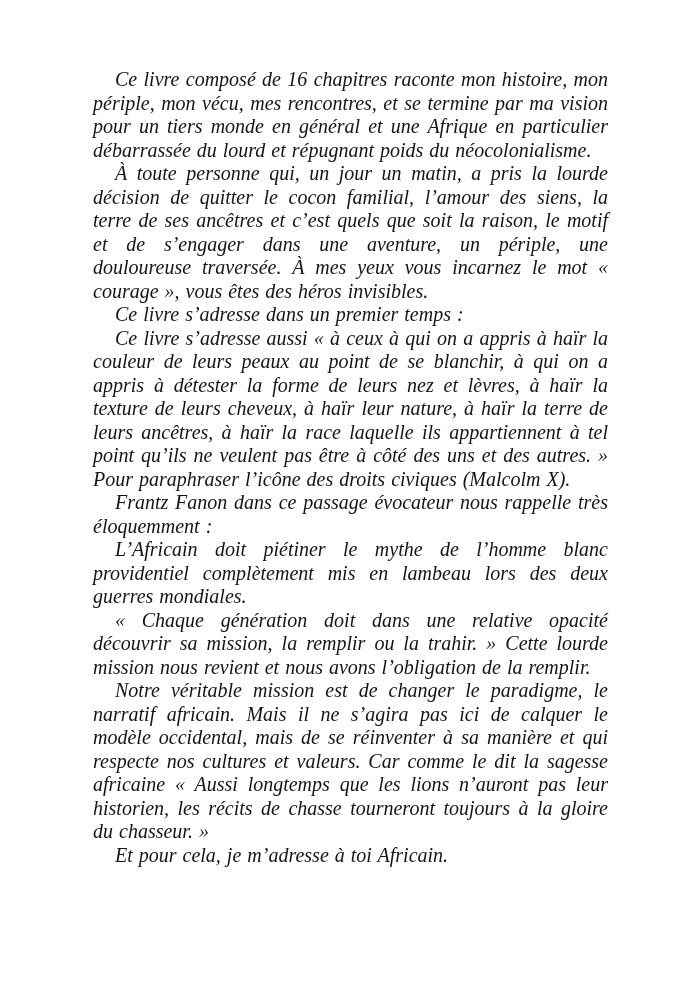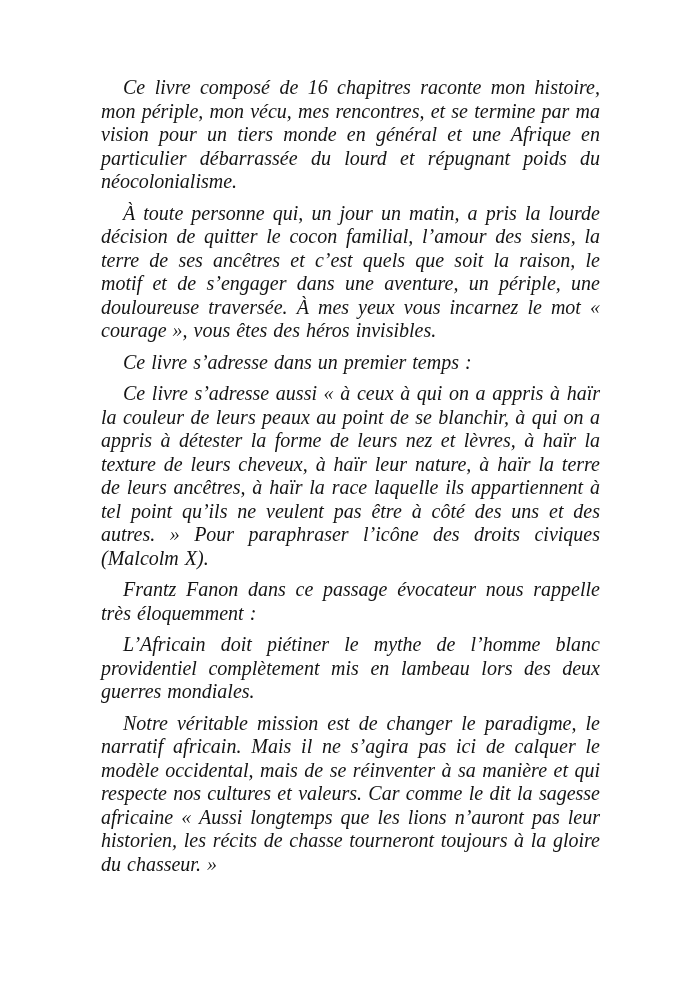--- a/index.html
+++ b/index.html
@@ -11,21 +11,21 @@
   .page {
     position: relative;
     box-sizing: border-box;
     width: 700px;
     height: 992px;
     background: #ffffff;
     padding: 68px 92px 0 93px;
     overflow: hidden;
   }
   .page p.para {
-    margin: 8px;
+    margin: 0;
     padding: 0;
     font-family: "Liberation Serif", serif;
     font-style: italic;
     font-size: 20px;
     line-height: 23.5px;
     color: #141414;
     text-align: justify;
     text-indent: 22px;
     word-spacing: 1px;
   }
@@ -33,14 +33,16 @@
 </head>
 <body>
 
 <div class="page">
   <p class="para">Ce livre composé de 16 chapitres raconte mon histoire, mon périple, mon vécu, mes rencontres, et se termine par ma vision pour un tiers monde en général et une Afrique en particulier débarrassée du lourd et répugnant poids du néocolonialisme.</p>
   <p class="para">À toute personne qui, un jour un matin, a pris la lourde décision de quitter le cocon familial, l’amour des siens, la terre de ses ancêtres et c’est quels que soit la raison, le motif et de s’engager dans une aventure, un périple, une douloureuse traversée. À mes yeux vous incarnez le mot « courage », vous êtes des héros invisibles.</p>
   <p class="para">Ce livre s’adresse dans un premier temps :</p>
   <p class="para">Ce livre s’adresse aussi « à ceux à qui on a appris à haïr la couleur de leurs peaux au point de se blanchir, à qui on a appris à détester la forme de leurs nez et lèvres, à haïr la texture de leurs cheveux, à haïr leur nature, à haïr la terre de leurs ancêtres, à haïr la race laquelle ils appartiennent à tel point qu’ils ne veulent pas être à côté des uns et des autres. » Pour paraphraser l’icône des droits civiques (Malcolm X).</p>
   <p class="para">Frantz Fanon dans ce passage évocateur nous rappelle très éloquemment :</p>
   <p class="para">L’Africain doit piétiner le mythe de l’homme blanc providentiel complètement mis en lambeau lors des deux guerres mondiales.</p>
+  <p class="para">« Chaque génération doit dans une relative opacité découvrir sa mission, la remplir ou la trahir. » Cette lourde mission nous revient et nous avons l’obligation de la remplir.</p>
   <p class="para">Notre véritable mission est de changer le paradigme, le narratif africain. Mais il ne s’agira pas ici de calquer le modèle occidental, mais de se réinventer à sa manière et qui respecte nos cultures et valeurs. Car comme le dit la sagesse africaine « Aussi longtemps que les lions n’auront pas leur historien, les récits de chasse tourneront toujours à la gloire du chasseur. »</p>
+  <p class="para">Et pour cela, je m’adresse à toi Africain.</p>
 </div>
 
 </body></html>

